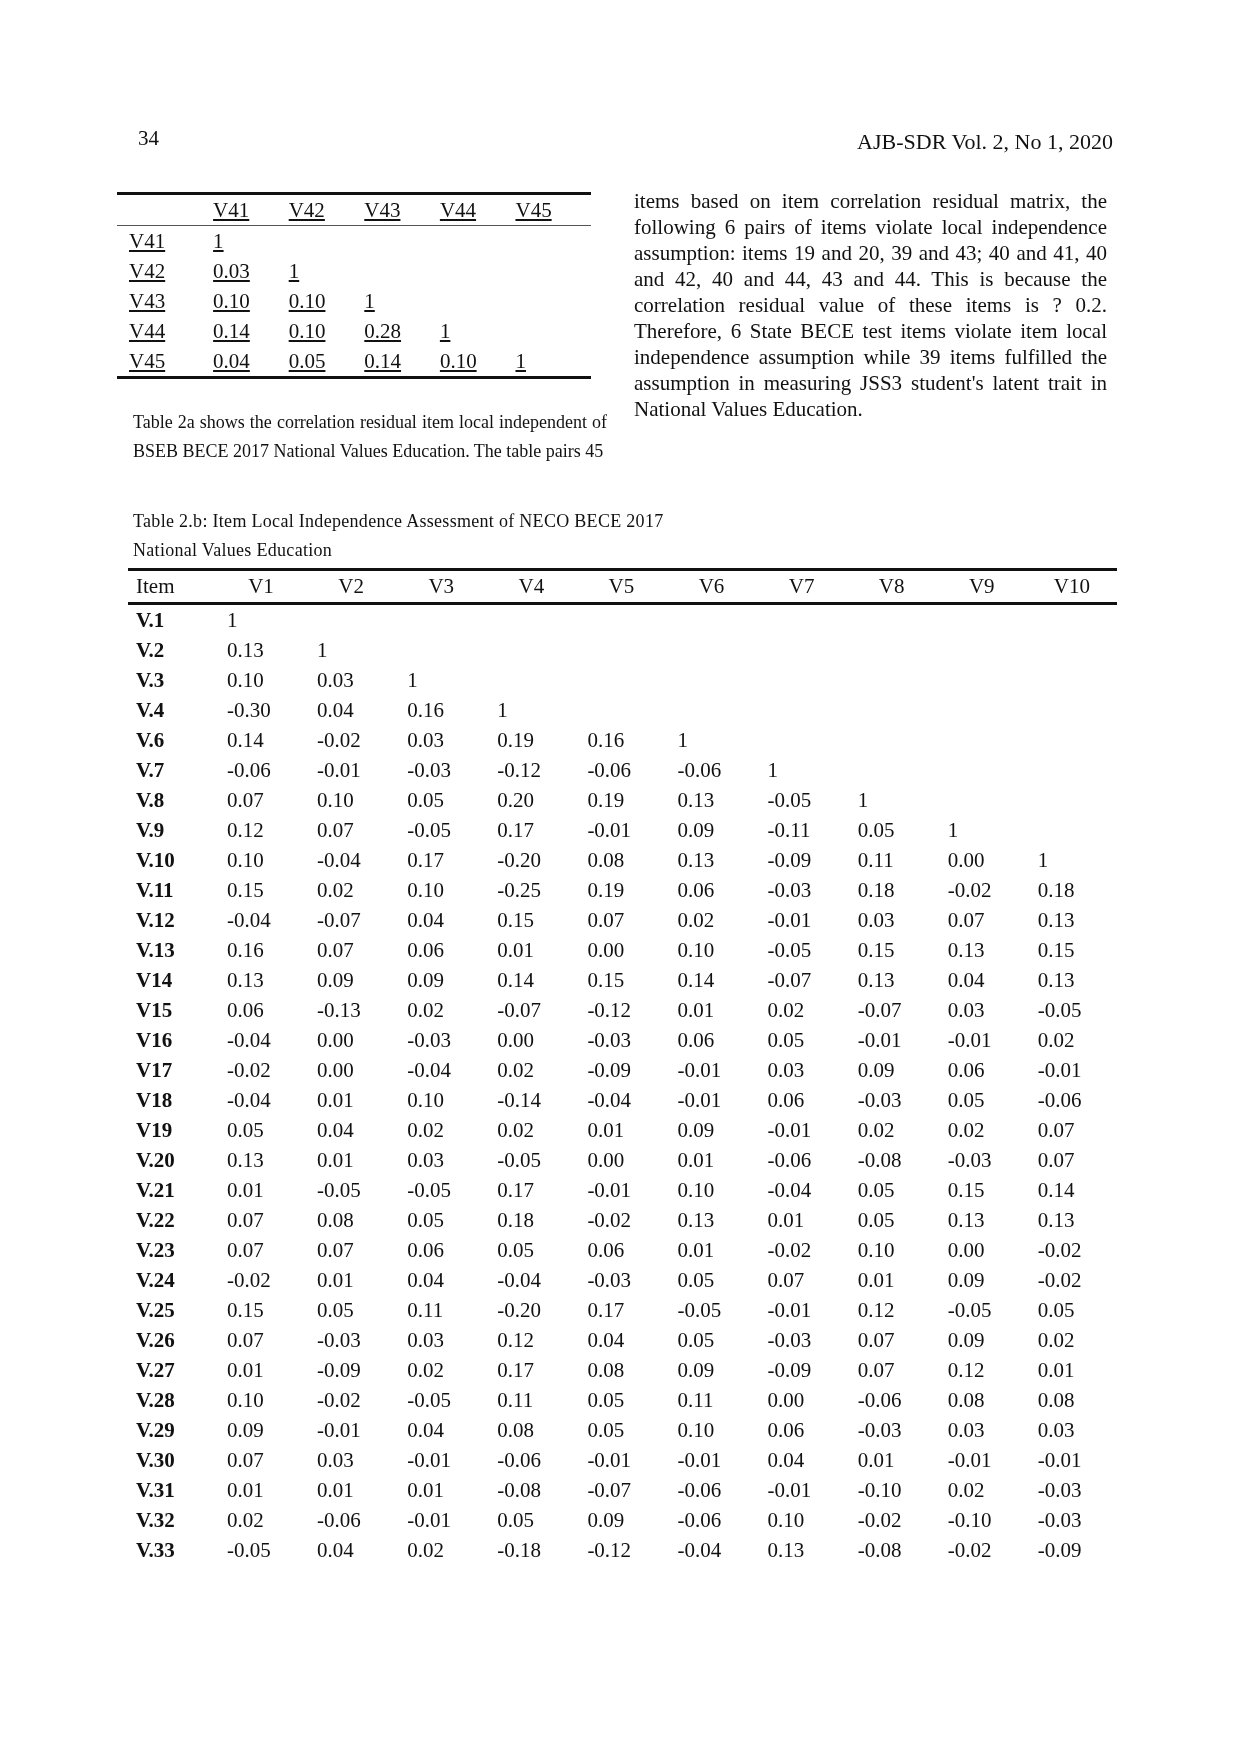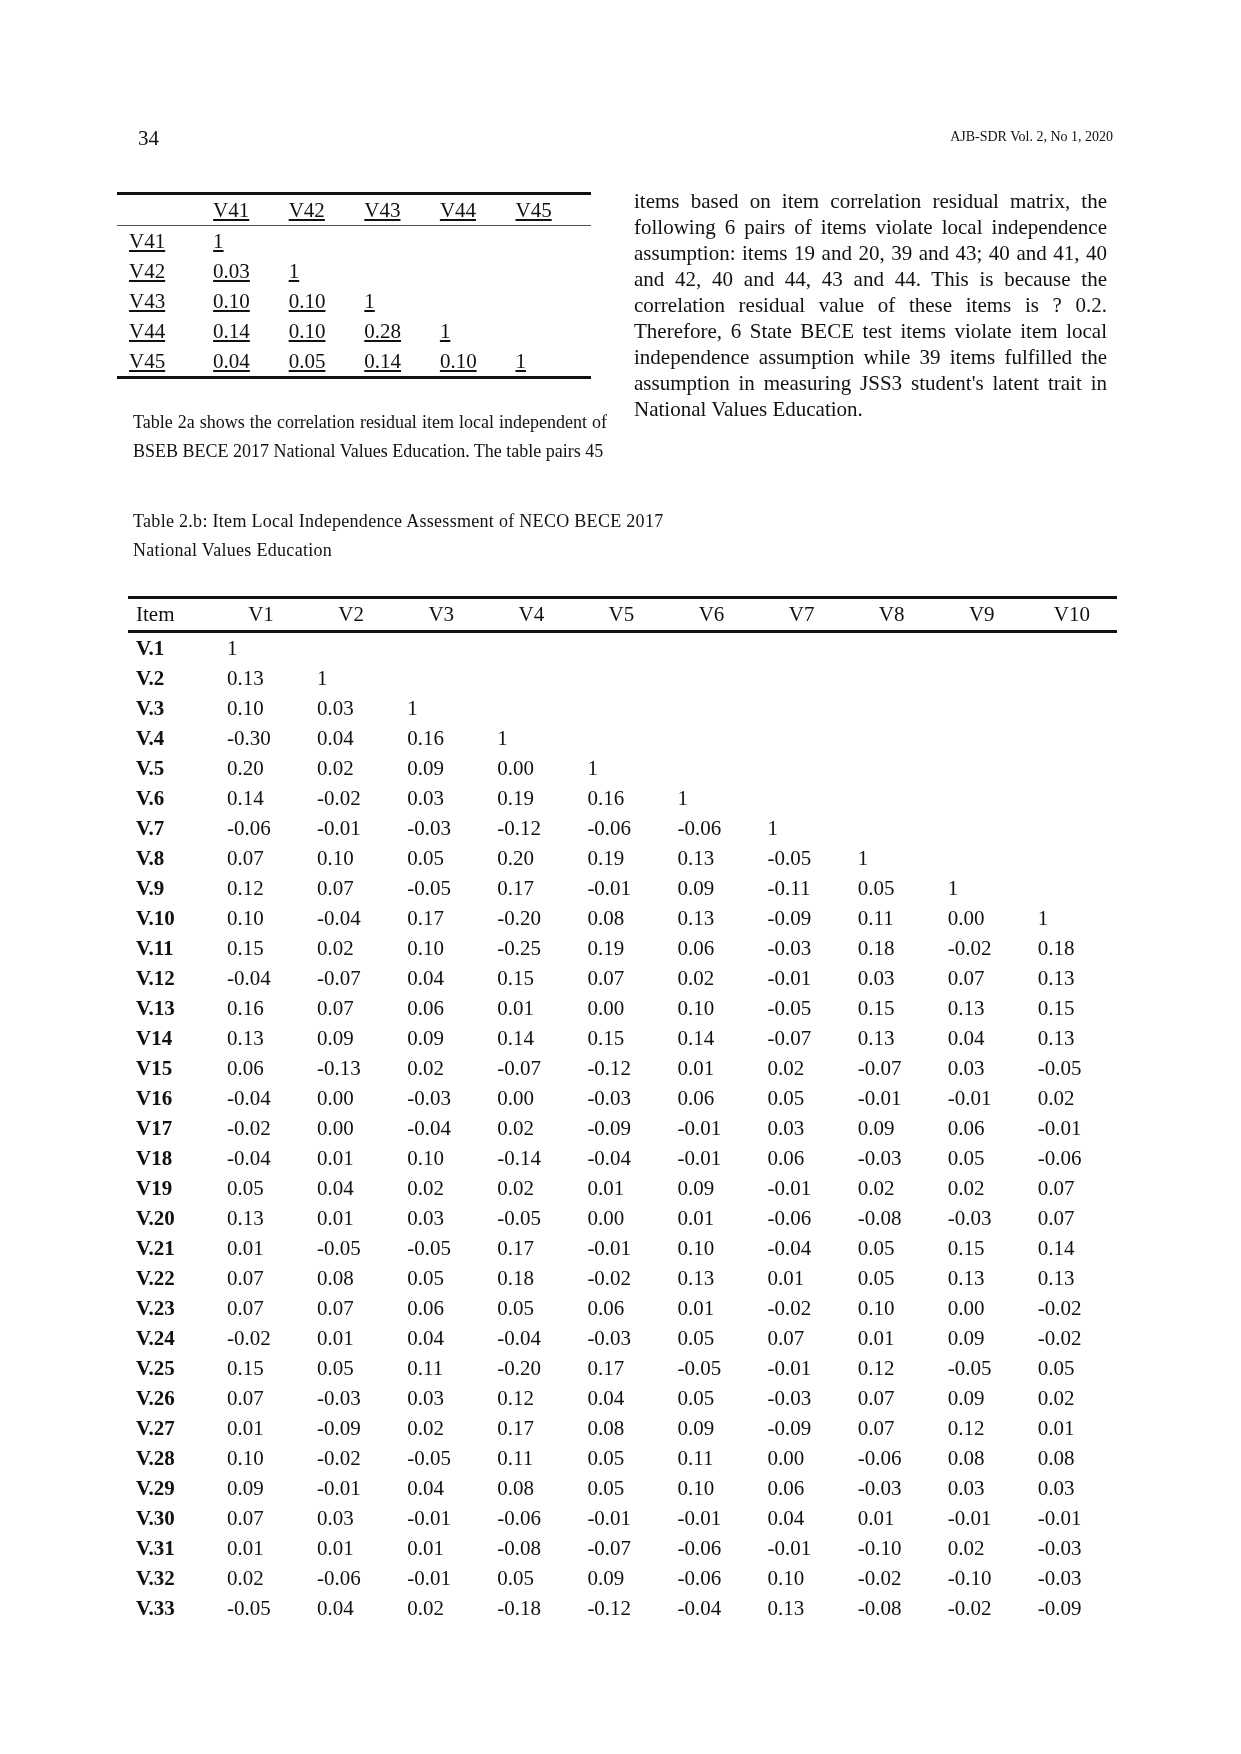--- a/index.html
+++ b/index.html
@@ -1,35 +1,35 @@
 <!DOCTYPE html>
 <html><head>
 <meta charset="utf-8">
 <style>
   html, body { margin: 0; padding: 0; background: #ffffff; }
   body { width: 1241px; height: 1754px; position: relative; font-family: "Liberation Serif", "DejaVu Serif", serif; color: #111; }
   .page-num { position: absolute; left: 138px; top: 126px; font-size: 21px; text-align: center; }
-  .running-head { position: absolute; right: 128px; top: 129px; font-size: 14px; }
+  .running-head { position: absolute; right: 128px; top: 129px; font-size: 22px; }
 
   
   .t2a { position: absolute; left: 117px; top: 192px; width: 474px; border-collapse: collapse; font-size: 21px; text-decoration: underline; }
   .t2a thead tr { border-top: 3px solid #111; border-bottom: 1.5px solid #555; }
   .t2a tbody tr:last-child { border-bottom: 3px solid #111; }
   .t2a th { font-weight: normal; text-align: left; height: 30px; padding: 0 0 0 0; }
   .t2a td { height: 30px; padding: 0; text-align: left; }
   .t2a .c0 { width: 92px; padding-left: 12px; }
   .t2a .cx { width: 82px; }
 
   .para-left { position: absolute; left: 133px; top: 408px; width: 474px; font-size: 18px; line-height: 29px; text-align: justify; }
   .para-right { position: absolute; left: 634px; top: 188px; width: 473px; font-size: 21px; line-height: 26px; text-align: justify; }
 
   .caption { position: absolute; left: 133px; top: 507px; width: 900px; font-size: 18px; line-height: 29px; letter-spacing: 0.3px; }
 
   
-  .t2b { position: absolute; left: 128px; top: 596px; width: 989px; border-collapse: collapse; font-size: 21px; }
+  .t2b { position: absolute; left: 128px; top: 568px; width: 989px; border-collapse: collapse; font-size: 21px; }
   .t2b thead tr { border-top: 3px solid #111; border-bottom: 3px solid #111; }
   .t2b th { font-weight: normal; height: 31px; padding: 0; }
   .t2b th.item-h { text-align: left; padding-left: 8px; width: 80px; }
   .t2b th.vh { text-align: center; }
   .t2b td { height: 30px; padding: 0; text-align: left; }
   .t2b td.item { padding-left: 8px; font-weight: bold; }
   .t2b td.val { padding-left: 11px; }
 </style>
 </head>
 <body>
@@ -163,33 +163,20 @@
         <td class="val">0.16</td>
         <td class="val">1</td>
         <td class="val"></td>
         <td class="val"></td>
         <td class="val"></td>
         <td class="val"></td>
         <td class="val"></td>
         <td class="val"></td>
       </tr>
       <tr>
-        <td class="item">V.5</td>
-        <td class="val">0.20</td>
-        <td class="val">0.02</td>
-        <td class="val">0.09</td>
-        <td class="val">0.00</td>
-        <td class="val">1</td>
-        <td class="val"></td>
-        <td class="val"></td>
-        <td class="val"></td>
-        <td class="val"></td>
-        <td class="val"></td>
-      </tr>
-      <tr>
         <td class="item">V.6</td>
         <td class="val">0.14</td>
         <td class="val">-0.02</td>
         <td class="val">0.03</td>
         <td class="val">0.19</td>
         <td class="val">0.16</td>
         <td class="val">1</td>
         <td class="val"></td>
         <td class="val"></td>
         <td class="val"></td>

